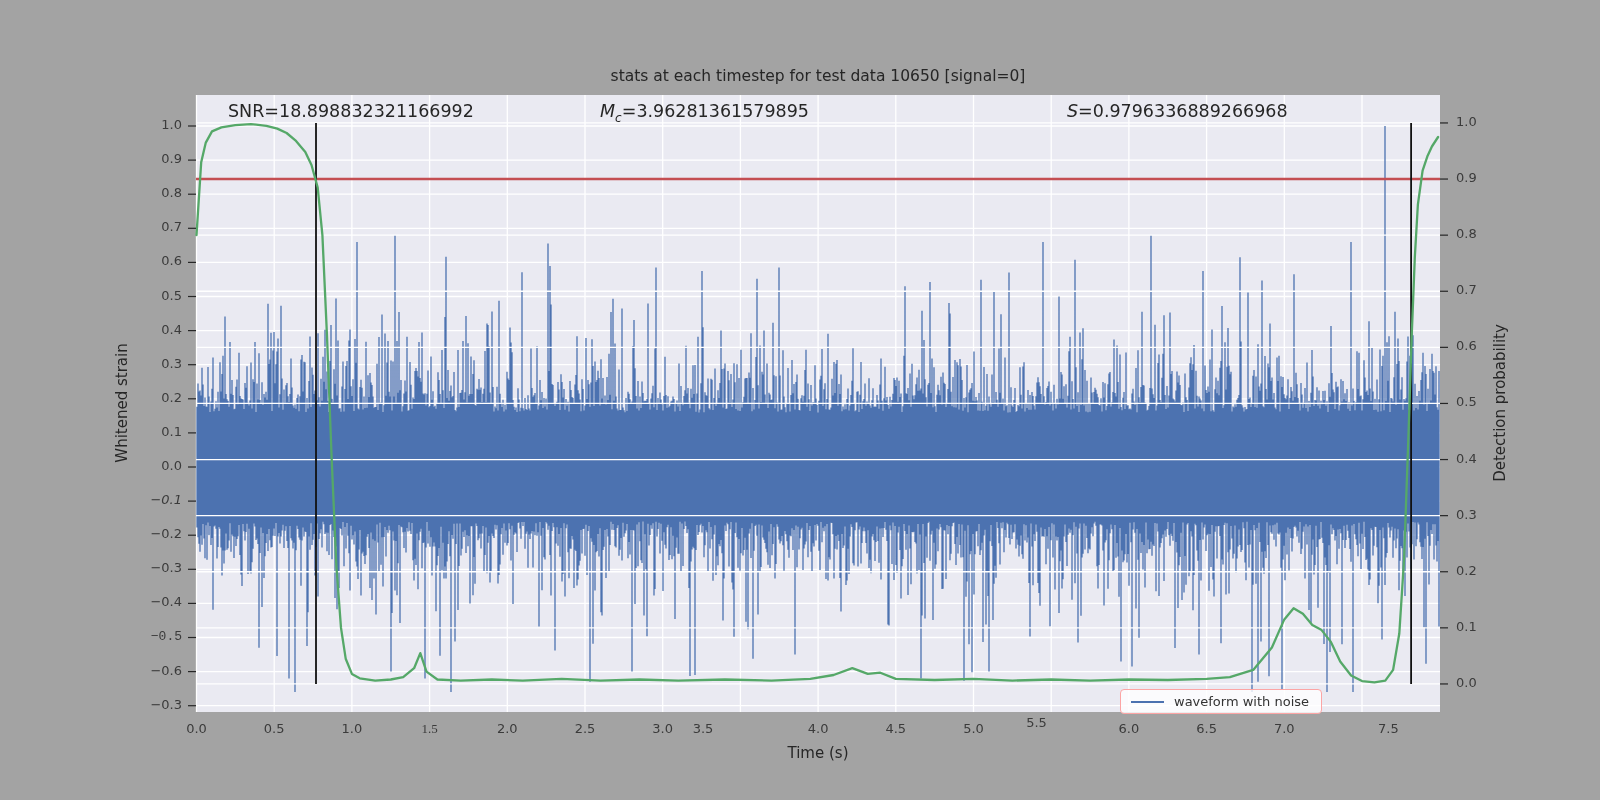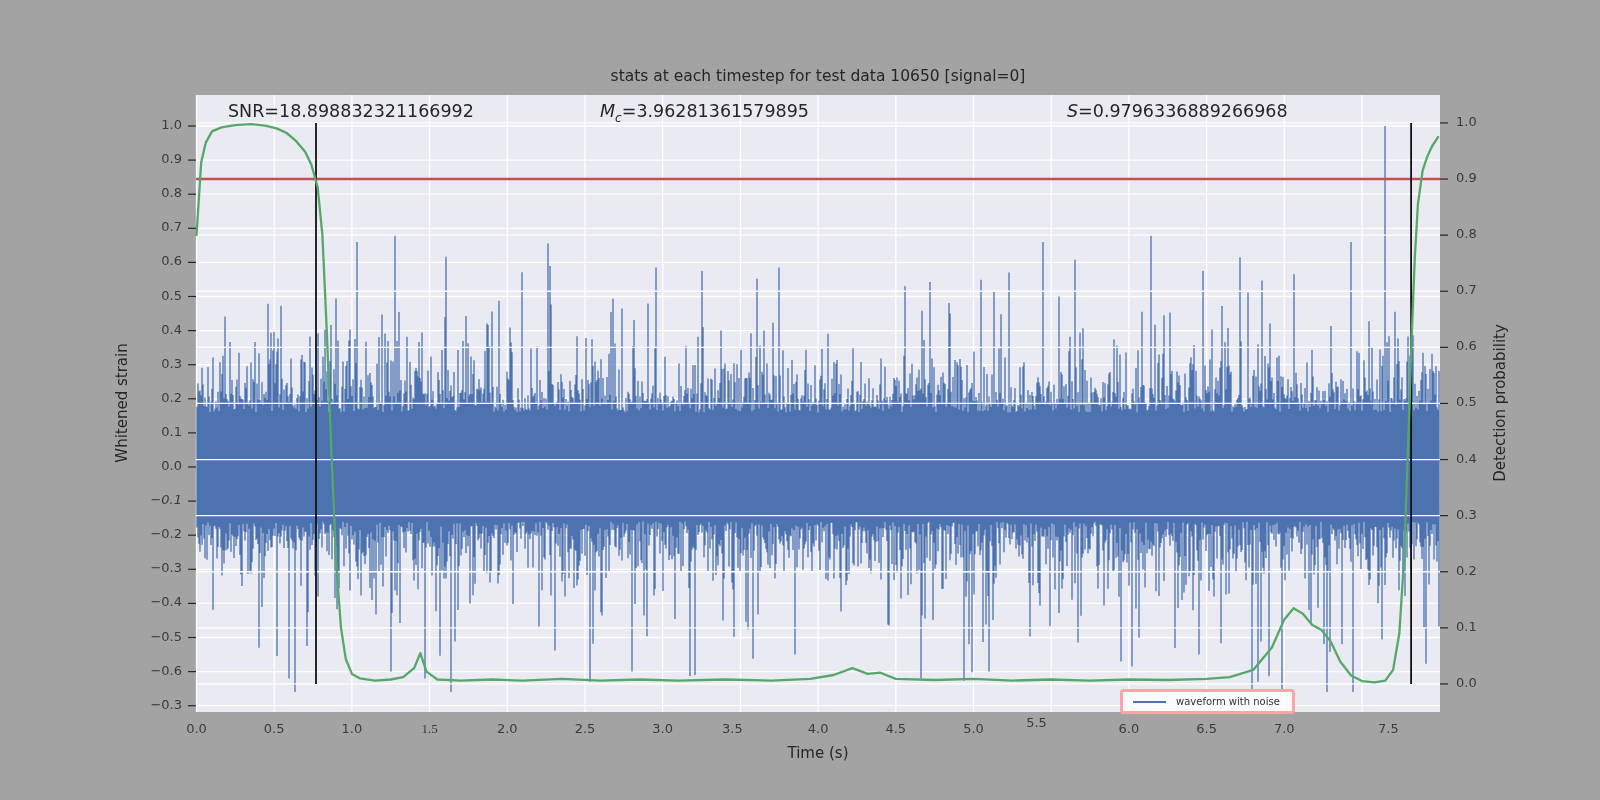--- a/index.html
+++ b/index.html
@@ -8,22 +8,22 @@
   #chart-svg{position:absolute;left:0;top:0;}
   .txt{position:absolute;color:#262626;white-space:nowrap;}
   #fig-title{font-size:15.5px;}
   .annotation{font-size:17.5px;}
   .annotation .mathit{font-style:italic;}
   .annotation sub{font-size:12px;font-style:italic;}
   .tick-label{font-size:13px;color:#3b3b3b;}
   .axis-label{font-size:15px;color:#262626;}
   .vlabel{width:200px;text-align:center;transform:rotate(-90deg);}
   #legend{position:absolute;display:flex;align-items:center;gap:10px;
-          background:rgba(255,255,255,0.8);border:3px solid #fca5a5;border-radius:4px;
-          padding:4px 12px 4px 10px;font-size:10px;color:#333333;}
+          background:rgba(255,255,255,0.8);border:1px solid #fca5a5;border-radius:4px;
+          padding:4px 12px 4px 10px;font-size:13px;color:#333333;}
   #legend .swatch{width:33px;height:0;border-top:2.4px solid #4c72b0;}
 </style>
 </head>
 <body>
 
 <div id="figure">
 
   <svg id="chart-svg" width="1600" height="800">
       <rect x="196" y="95" width="1244" height="617" fill="#eaeaf2"></rect>
       <line x1="196" x2="1440" y1="126" y2="126" stroke="#ffffff" stroke-width="1.3"></line>
@@ -139,42 +139,42 @@
       <div class="txt tick-label" style="left: 118px; top: 287.5px; width: 64px; text-align: right;">0.5</div>
       <div class="txt tick-label" style="left: 118px; top: 321.6px; width: 64px; text-align: right;">0.4</div>
       <div class="txt tick-label" style="left: 118px; top: 355.7px; width: 64px; text-align: right;">0.3</div>
       <div class="txt tick-label" style="left: 118px; top: 389.8px; width: 64px; text-align: right;">0.2</div>
       <div class="txt tick-label" style="left: 118px; top: 423.9px; width: 64px; text-align: right;">0.1</div>
       <div class="txt tick-label" style="left: 118px; top: 458px; width: 64px; text-align: right;">0.0</div>
       <div class="txt tick-label" style="left: 118px; top: 492.1px; width: 64px; text-align: right; font-style: italic;">−0.1</div>
       <div class="txt tick-label" style="left: 118px; top: 526.2px; width: 64px; text-align: right;">−0.2</div>
       <div class="txt tick-label" style="left: 118px; top: 560.3px; width: 64px; text-align: right;">−0.3</div>
       <div class="txt tick-label" style="left: 118px; top: 594.4px; width: 64px; text-align: right;">−0.4</div>
-      <div class="txt tick-label" style="left: 118px; top: 628.5px; width: 64px; text-align: right;">−0.5</div>
+      <div class="txt tick-label" style="left: 118px; top: 628.5px; width: 64px; text-align: right; font-family: Liberation Mono, monospace;">−0.5</div>
       <div class="txt tick-label" style="left: 118px; top: 662.6px; width: 64px; text-align: right;">−0.6</div>
       <div class="txt tick-label" style="left: 118px; top: 696.7px; width: 64px; text-align: right;">−0.3</div>
       <div class="txt tick-label" style="left: 1456px; top: 113.95px; width: 50px; text-align: left;">1.0</div>
       <div class="txt tick-label" style="left: 1456px; top: 170.05px; width: 50px; text-align: left;">0.9</div>
       <div class="txt tick-label" style="left: 1456px; top: 226.15px; width: 50px; text-align: left;">0.8</div>
       <div class="txt tick-label" style="left: 1456px; top: 282.25px; width: 50px; text-align: left;">0.7</div>
       <div class="txt tick-label" style="left: 1456px; top: 338.35px; width: 50px; text-align: left;">0.6</div>
       <div class="txt tick-label" style="left: 1456px; top: 394.45px; width: 50px; text-align: left;">0.5</div>
       <div class="txt tick-label" style="left: 1456px; top: 450.55px; width: 50px; text-align: left;">0.4</div>
       <div class="txt tick-label" style="left: 1456px; top: 506.65px; width: 50px; text-align: left;">0.3</div>
       <div class="txt tick-label" style="left: 1456px; top: 562.75px; width: 50px; text-align: left;">0.2</div>
       <div class="txt tick-label" style="left: 1456px; top: 618.85px; width: 50px; text-align: left;">0.1</div>
       <div class="txt tick-label" style="left: 1456px; top: 674.95px; width: 50px; text-align: left;">0.0</div>
       <div class="txt tick-label" style="left: 171.5px; top: 721px; width: 50px; text-align: center;">0.0</div>
       <div class="txt tick-label" style="left: 249.2px; top: 721px; width: 50px; text-align: center;">0.5</div>
       <div class="txt tick-label" style="left: 326.9px; top: 721px; width: 50px; text-align: center;">1.0</div>
       <div class="txt tick-label" style="left: 404.6px; top: 721px; width: 50px; text-align: center; font-family: Liberation Serif, serif;">1.5</div>
       <div class="txt tick-label" style="left: 482.3px; top: 721px; width: 50px; text-align: center;">2.0</div>
       <div class="txt tick-label" style="left: 560px; top: 721px; width: 50px; text-align: center;">2.5</div>
       <div class="txt tick-label" style="left: 637.7px; top: 721px; width: 50px; text-align: center;">3.0</div>
-      <div class="txt tick-label" style="left: 722px; top: 721px; width: 50px; text-align: left;">3.5</div>
+      <div class="txt tick-label" style="left: 678px; top: 721px; width: 50px; text-align: center;">3.5</div>
       <div class="txt tick-label" style="left: 793.1px; top: 721px; width: 50px; text-align: center;">4.0</div>
       <div class="txt tick-label" style="left: 870.8px; top: 721px; width: 50px; text-align: center;">4.5</div>
       <div class="txt tick-label" style="left: 948.5px; top: 721px; width: 50px; text-align: center;">5.0</div>
       <div class="txt tick-label" style="left: 1026.2px; top: 715px; width: 50px; ">5.5</div>
       <div class="txt tick-label" style="left: 1103.9px; top: 721px; width: 50px; text-align: center;">6.0</div>
       <div class="txt tick-label" style="left: 1181.6px; top: 721px; width: 50px; text-align: center;">6.5</div>
       <div class="txt tick-label" style="left: 1259.3px; top: 721px; width: 50px; text-align: center;">7.0</div>
       <div class="txt tick-label" style="left: 1378px; top: 721px; width: 50px; text-align: left;">7.5</div>
     </div>
 </div>

